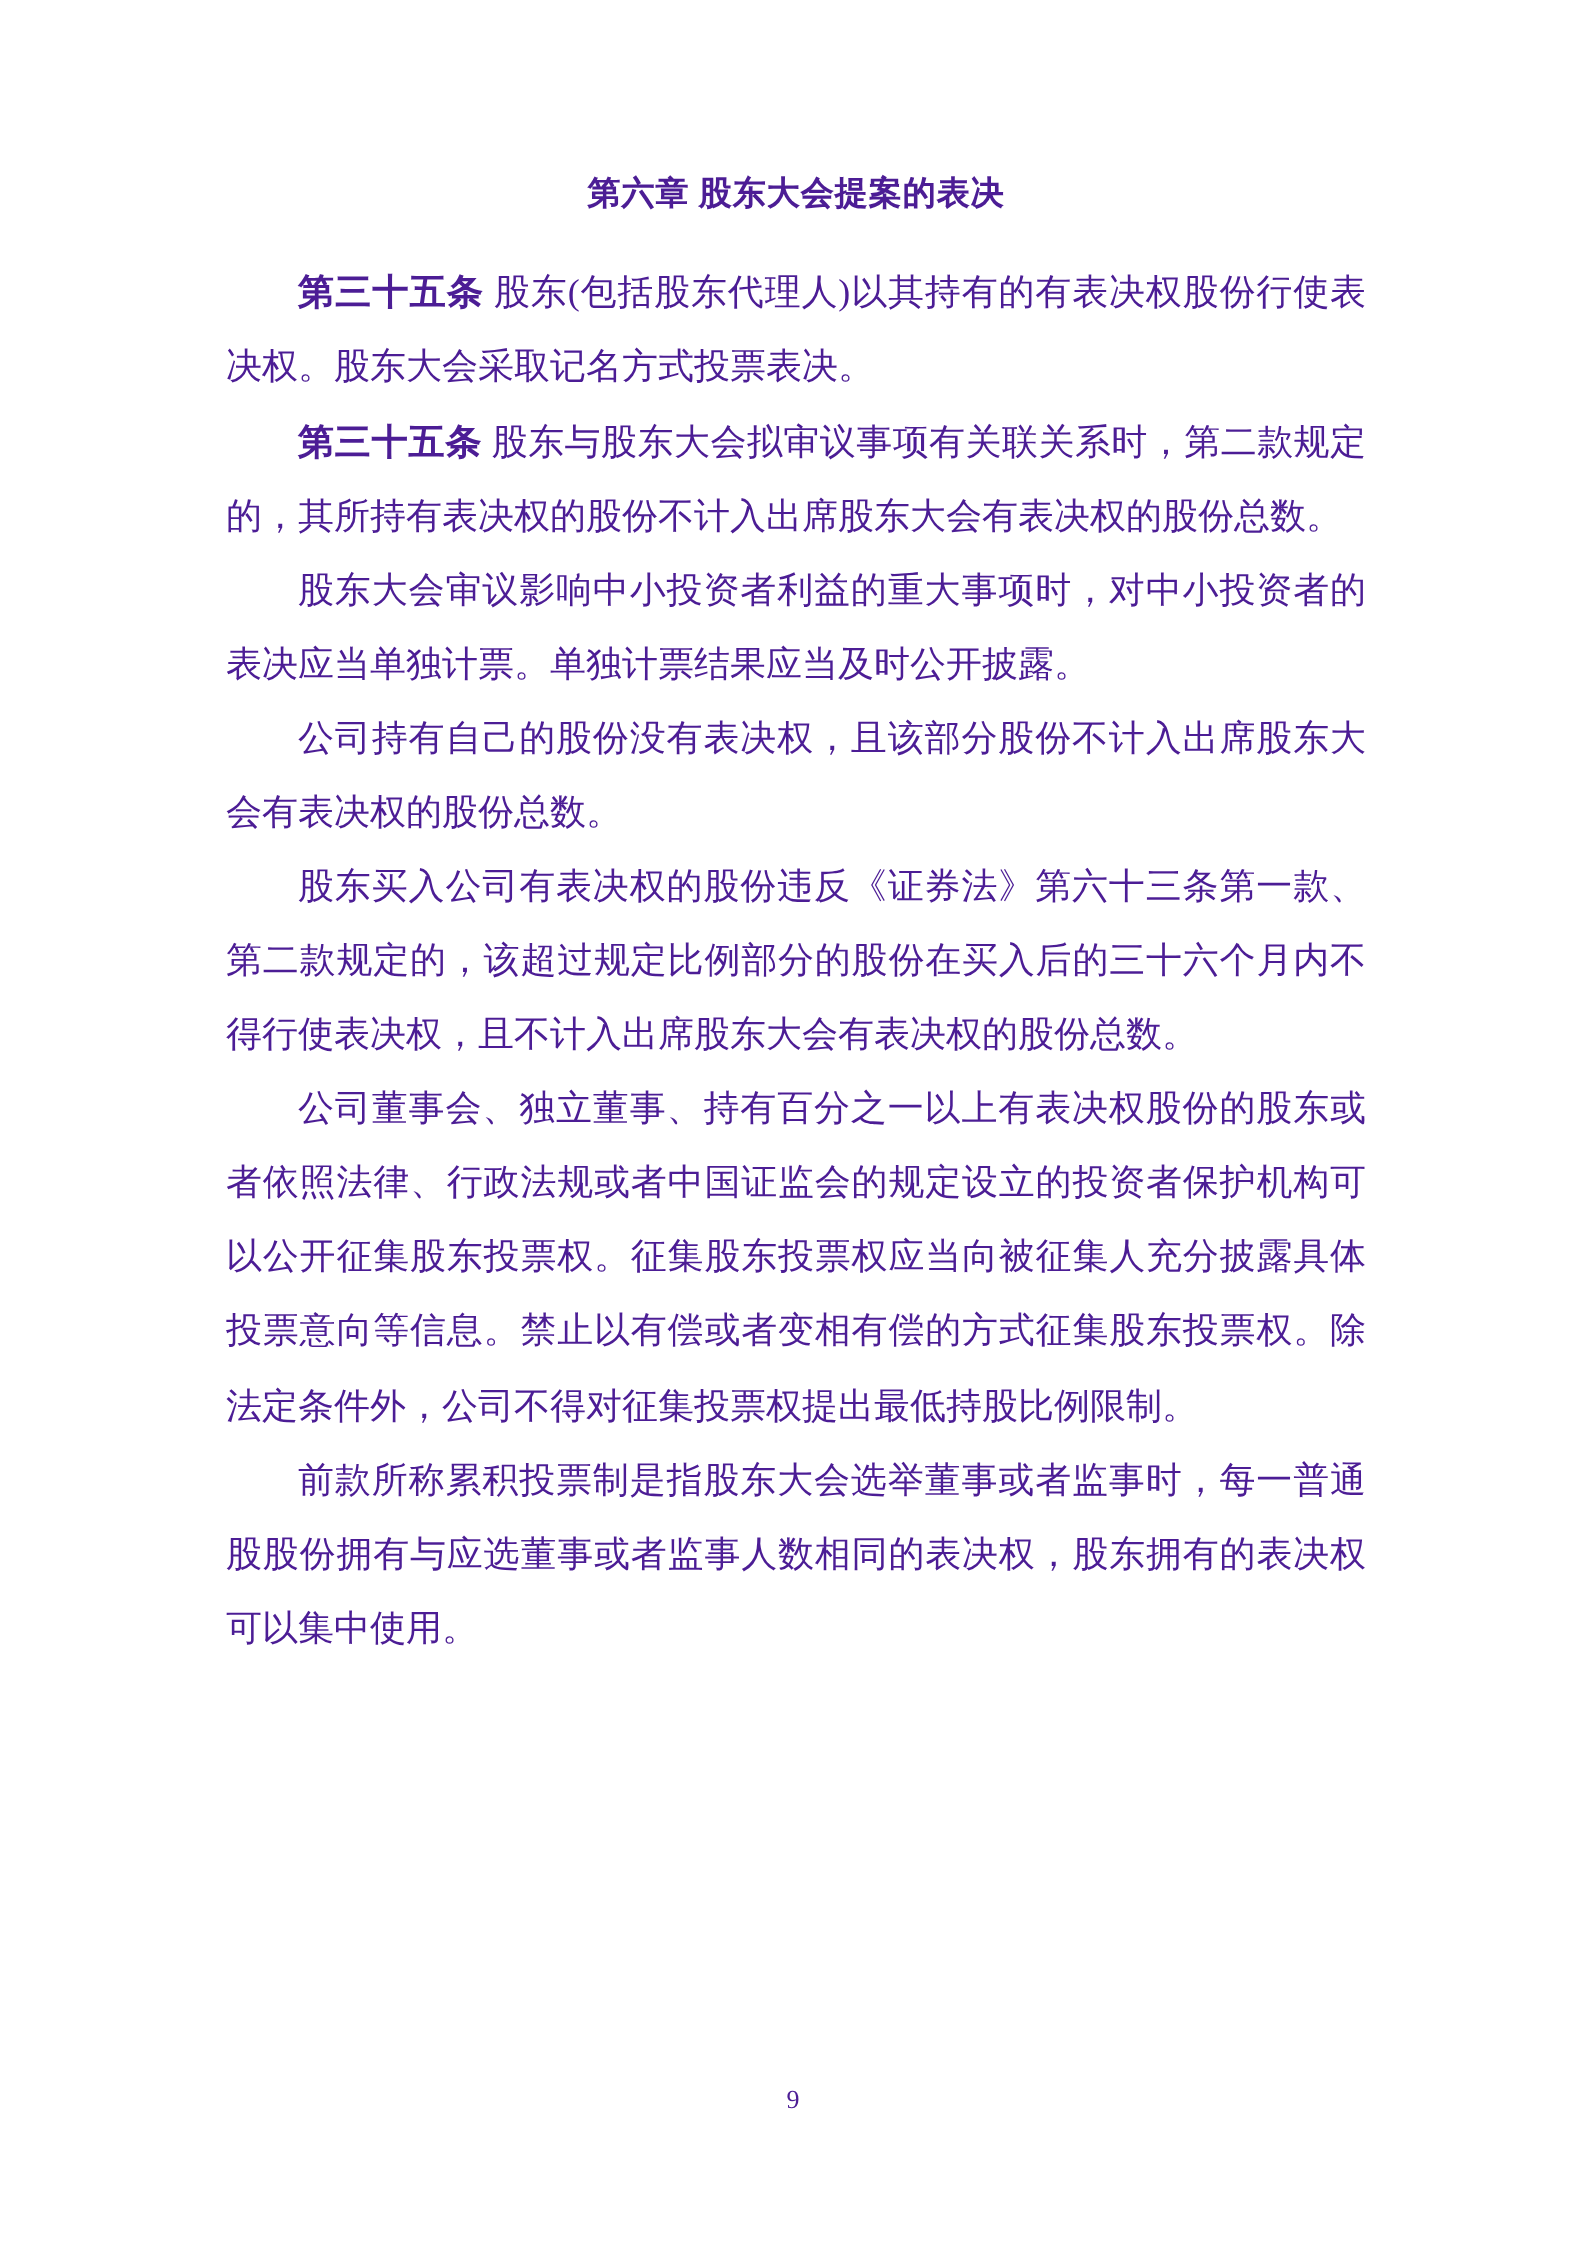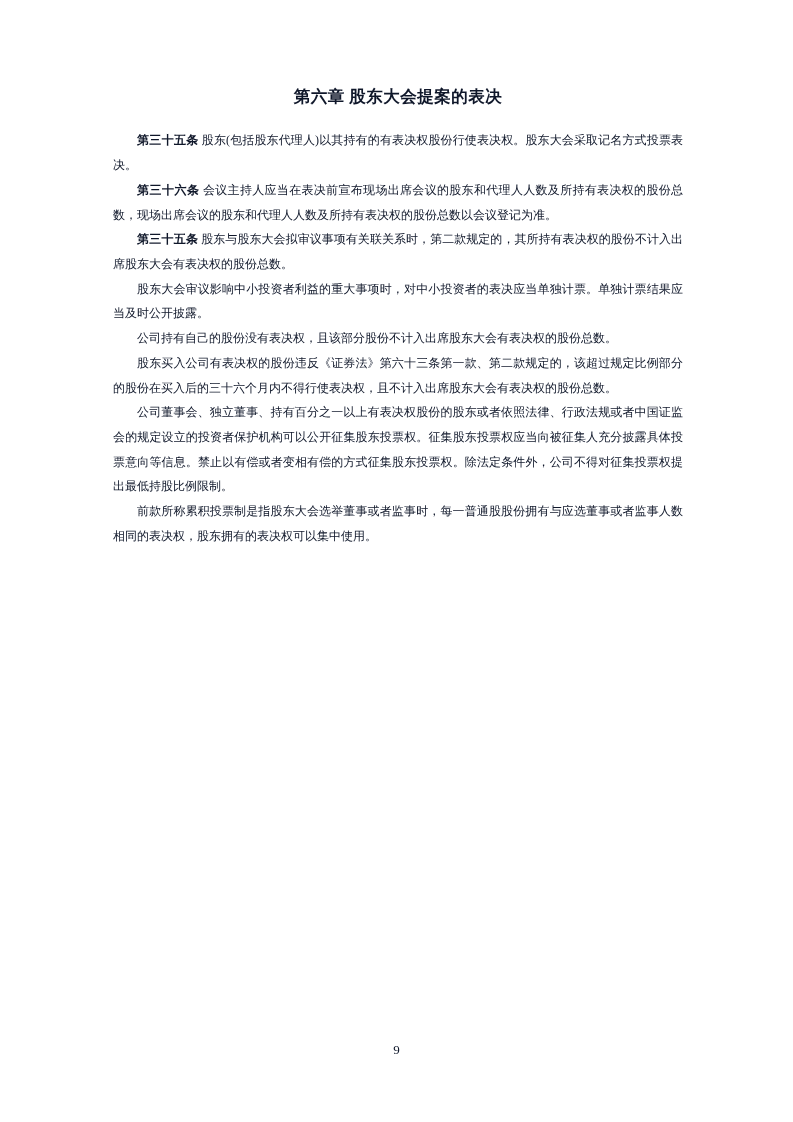--- a/index.html
+++ b/index.html
@@ -8,40 +8,40 @@
     background: #f0f0f0;
   }
   .page {
     width: 793px;
     height: 1122px;
     background: #ffffff;
     position: relative;
     margin: 0 auto;
     box-sizing: border-box;
     font-family: "Liberation Serif", "DejaVu Serif", serif;
-    color: #0f172a;
+    color: #4c1d95;
     overflow: hidden;
   }
   .content {
     position: absolute;
     left: 113px;
     top: 84px;
     width: 570px;
   }
   .doc-title {
     text-align: center;
     font-weight: bold;
     font-size: 16.5px;
     letter-spacing: 0.5px;
     margin: 0 0 18px 0;
     line-height: 1.6;
   }
   p.para {
     margin: 0;
-    font-size: 12px;
+    font-size: 18px;
     line-height: 2.06;
     text-align: justify;
     text-justify: inter-ideograph;
     text-indent: 2em;
   }
   p.para .artnum {
     font-weight: bold;
     letter-spacing: 0.2px;
   }
   .page-number {
@@ -57,21 +57,20 @@
 </head>
 <body>
 
 <div class="page">
   <div class="content">
 
     <div class="doc-title">第六章 股东大会提案的表决</div>
 
     <p class="para"><span class="artnum">第三十五条</span> <span>股东(包括股东代理人)以其持有的有表决权股份行使表决权。股东大会采取记名方式投票表决。</span></p>
 
-    <p class="para"><span class="artnum">第三十六条</span> <span>会议主持人应当在表决前宣布现场出席会议的股东和代理人人数及所持有表决权的股份总数，现场出席会议的股东和代理人人数及所持有表决权的股份总数以会议登记为准。</span></p>
 
     <p class="para"><span class="artnum">第三十五条</span> <span>股东与股东大会拟审议事项有关联关系时，第二款规定的，其所持有表决权的股份不计入出席股东大会有表决权的股份总数。</span></p>
 
     <p class="para"><span>股东大会审议影响中小投资者利益的重大事项时，对中小投资者的表决应当单独计票。单独计票结果应当及时公开披露。</span></p>
 
     <p class="para"><span>公司持有自己的股份没有表决权，且该部分股份不计入出席股东大会有表决权的股份总数。</span></p>
 
     <p class="para"><span>股东买入公司有表决权的股份违反《证券法》第六十三条第一款、第二款规定的，该超过规定比例部分的股份在买入后的三十六个月内不得行使表决权，且不计入出席股东大会有表决权的股份总数。</span></p>
 
     <p class="para"><span>公司董事会、独立董事、持有百分之一以上有表决权股份的股东或者依照法律、行政法规或者中国证监会的规定设立的投资者保护机构可以公开征集股东投票权。征集股东投票权应当向被征集人充分披露具体投票意向等信息。禁止以有偿或者变相有偿的方式征集股东投票权。除法定条件外，公司不得对征集投票权提出最低持股比例限制。</span></p>

